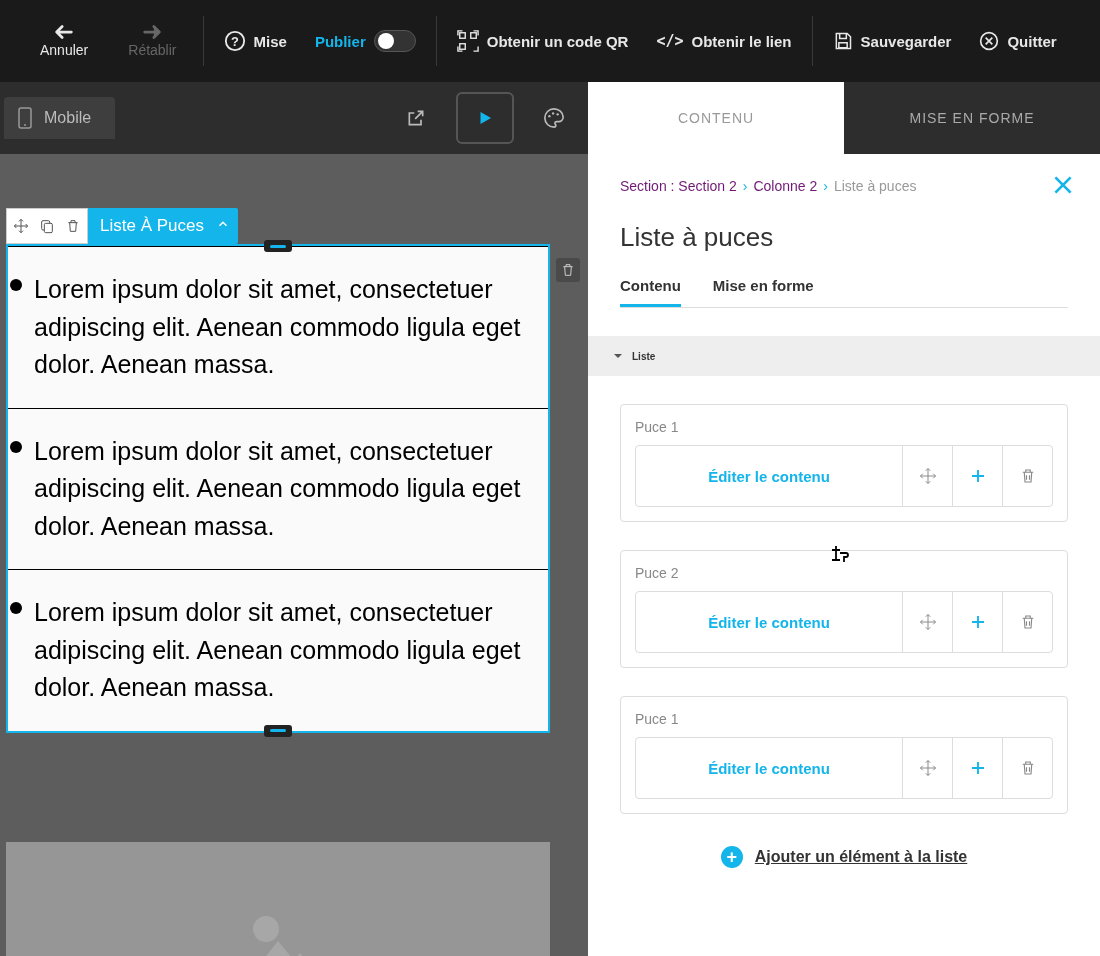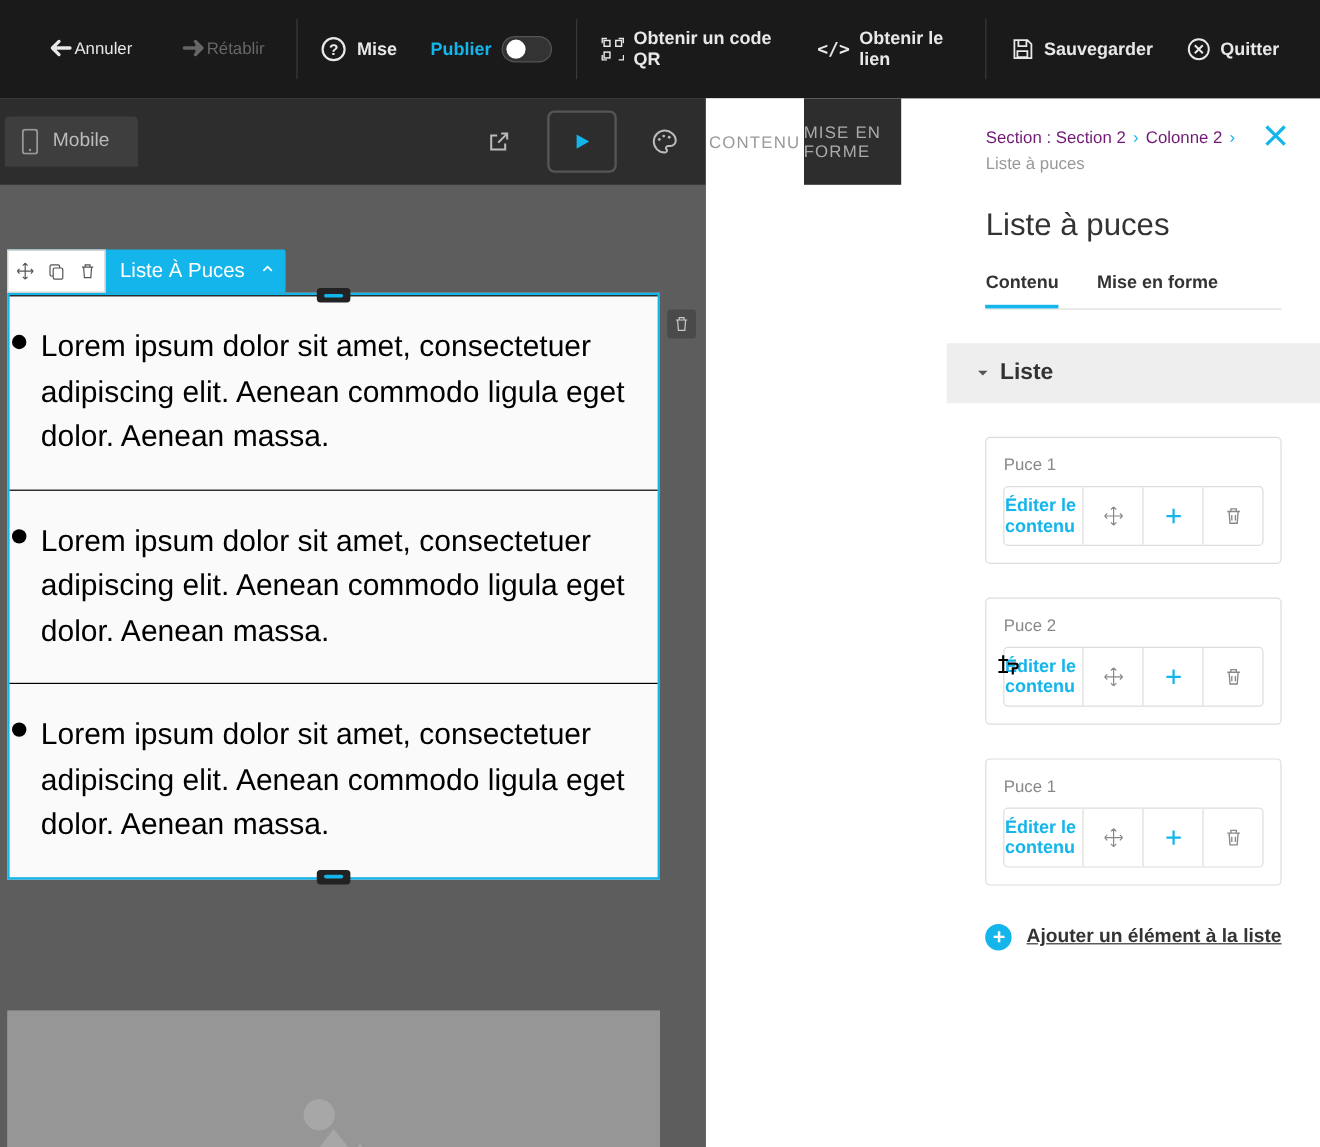--- a/index.html
+++ b/index.html
@@ -16,22 +16,22 @@
     display: flex;
     align-items: center;
     height: 82px;
     background: #1a1a1a;
     color: #fff;
     padding: 0 20px;
     gap: 0;
   }
   .toolbar .tb-btn {
     display: flex;
-    flex-direction: row;
-    align-items: flex-start;
+    flex-direction: column;
+    align-items: center;
     justify-content: center;
     padding: 8px 20px;
     font-size: 14px;
     color: #e8e8e8;
     cursor: pointer;
   }
   .toolbar .tb-btn svg { margin-bottom: 2px; }
   .toolbar .tb-btn.disabled { color: #666; }
   .toolbar .tb-btn.disabled svg path { fill: #666; }
   .toolbar .divider { width: 1px; height: 50px; background: #3a3a3a; margin: 0 6px; }
@@ -172,22 +172,21 @@
     height:884px;
     background: rgba(80,80,80,0.5);
     z-index:1;
   }
 
   
   .sidepanel {
     width: 512px;
     background: #fff;
     display: flex;
-    flex-direction: row;
-    gap: 38px;
+    flex-direction: column;
   }
   .panel-tabs {
     display: flex;
     height: 72px;
   }
   .panel-tab {
     flex: 1;
     display:flex; align-items:center; justify-content:center;
     font-size: 14px;
     letter-spacing: 1px;
@@ -207,36 +206,36 @@
     display:flex; gap: 32px; margin-top: 24px;
     border-bottom: 1px solid #ddd;
     font-size: 15px; font-weight: bold;
   }
   .inner-tab { padding-bottom: 10px; color:#333; }
   .inner-tab.active { border-bottom: 3px solid #13b5ea; }
   .section-header {
     background: #eee;
     margin: 0 -32px;
     padding: 14px 24px;
-    font-size: 19px;
+    font-size: 10px;
     color:#333;
     display:flex; align-items:center; gap:8px;
     margin-top: 28px;
     font-weight: bold;
   }
   .puce-card {
     border: 1px solid #ddd;
     border-radius: 4px;
     margin-top: 28px;
     padding: 14px 14px;
   }
   .puce-label { font-size: 14px; color:#888; margin-bottom: 10px; }
   .puce-actions {
     display:flex; border:1px solid #ddd; border-radius:4px;
-    height: 50px; overflow:hidden;
+    height: 62px; overflow:hidden;
   }
   .puce-actions .edit {
     flex:1; display:flex; align-items:center; justify-content:center;
     color:#13b5ea; font-weight:bold; font-size:15px;
   }
   .puce-actions .act {
     width: 50px; border-left:1px solid #ddd;
     display:flex; align-items:center; justify-content:center;
     color:#888;
   }

